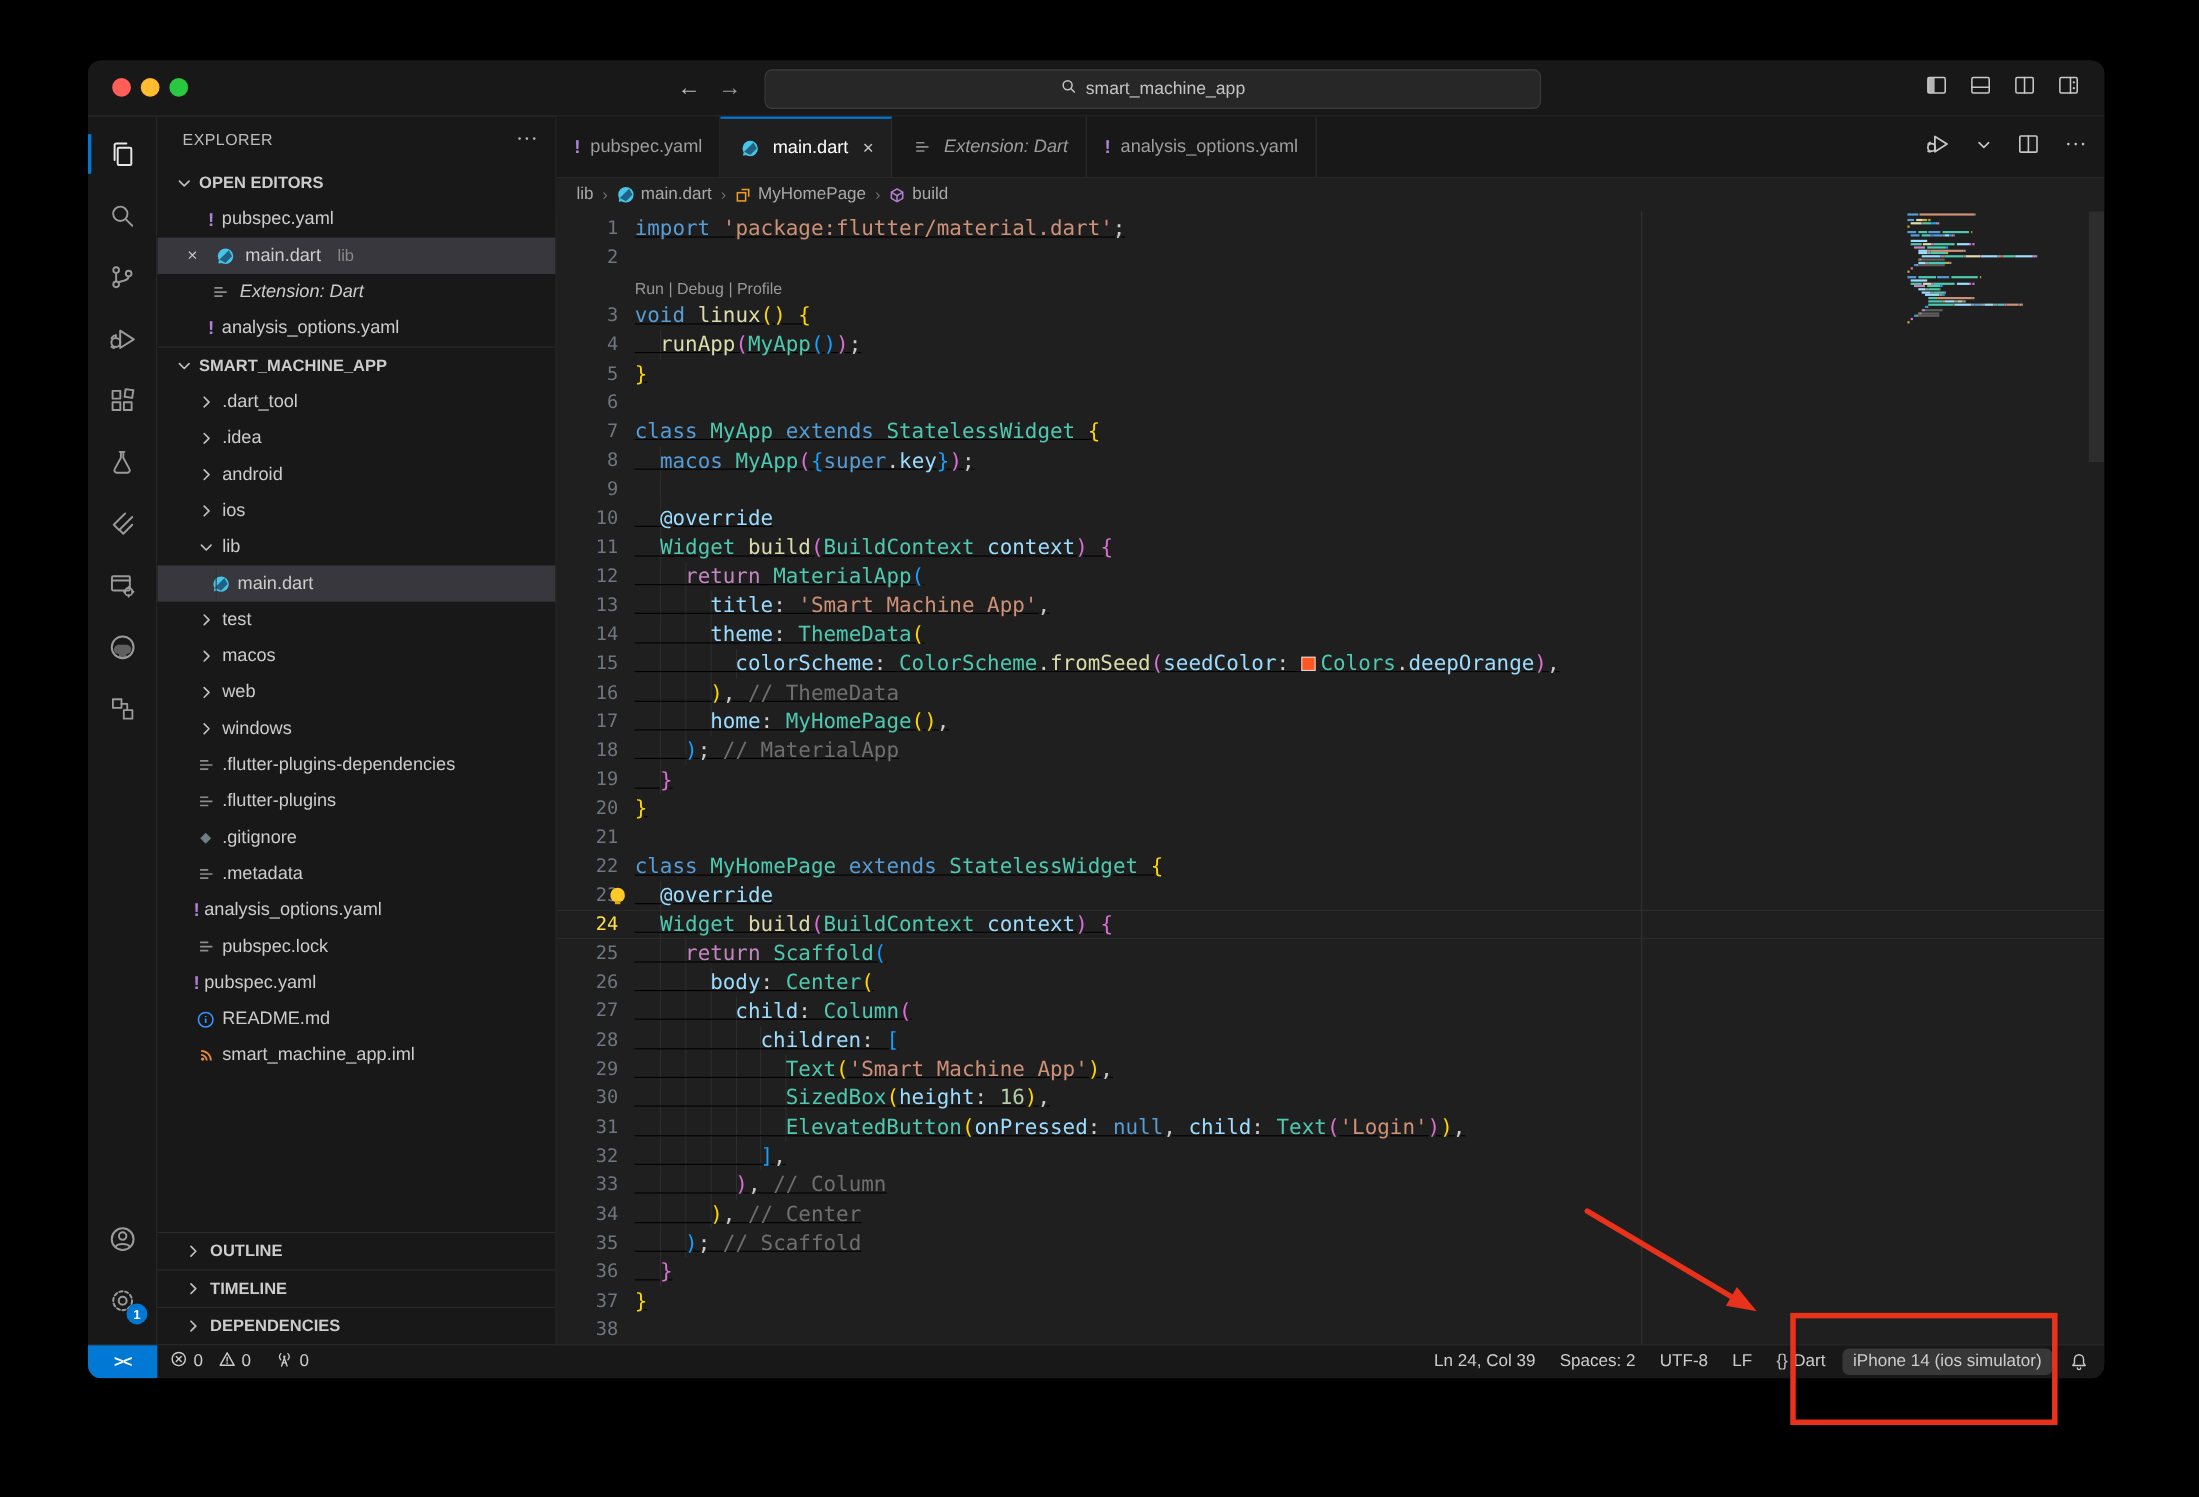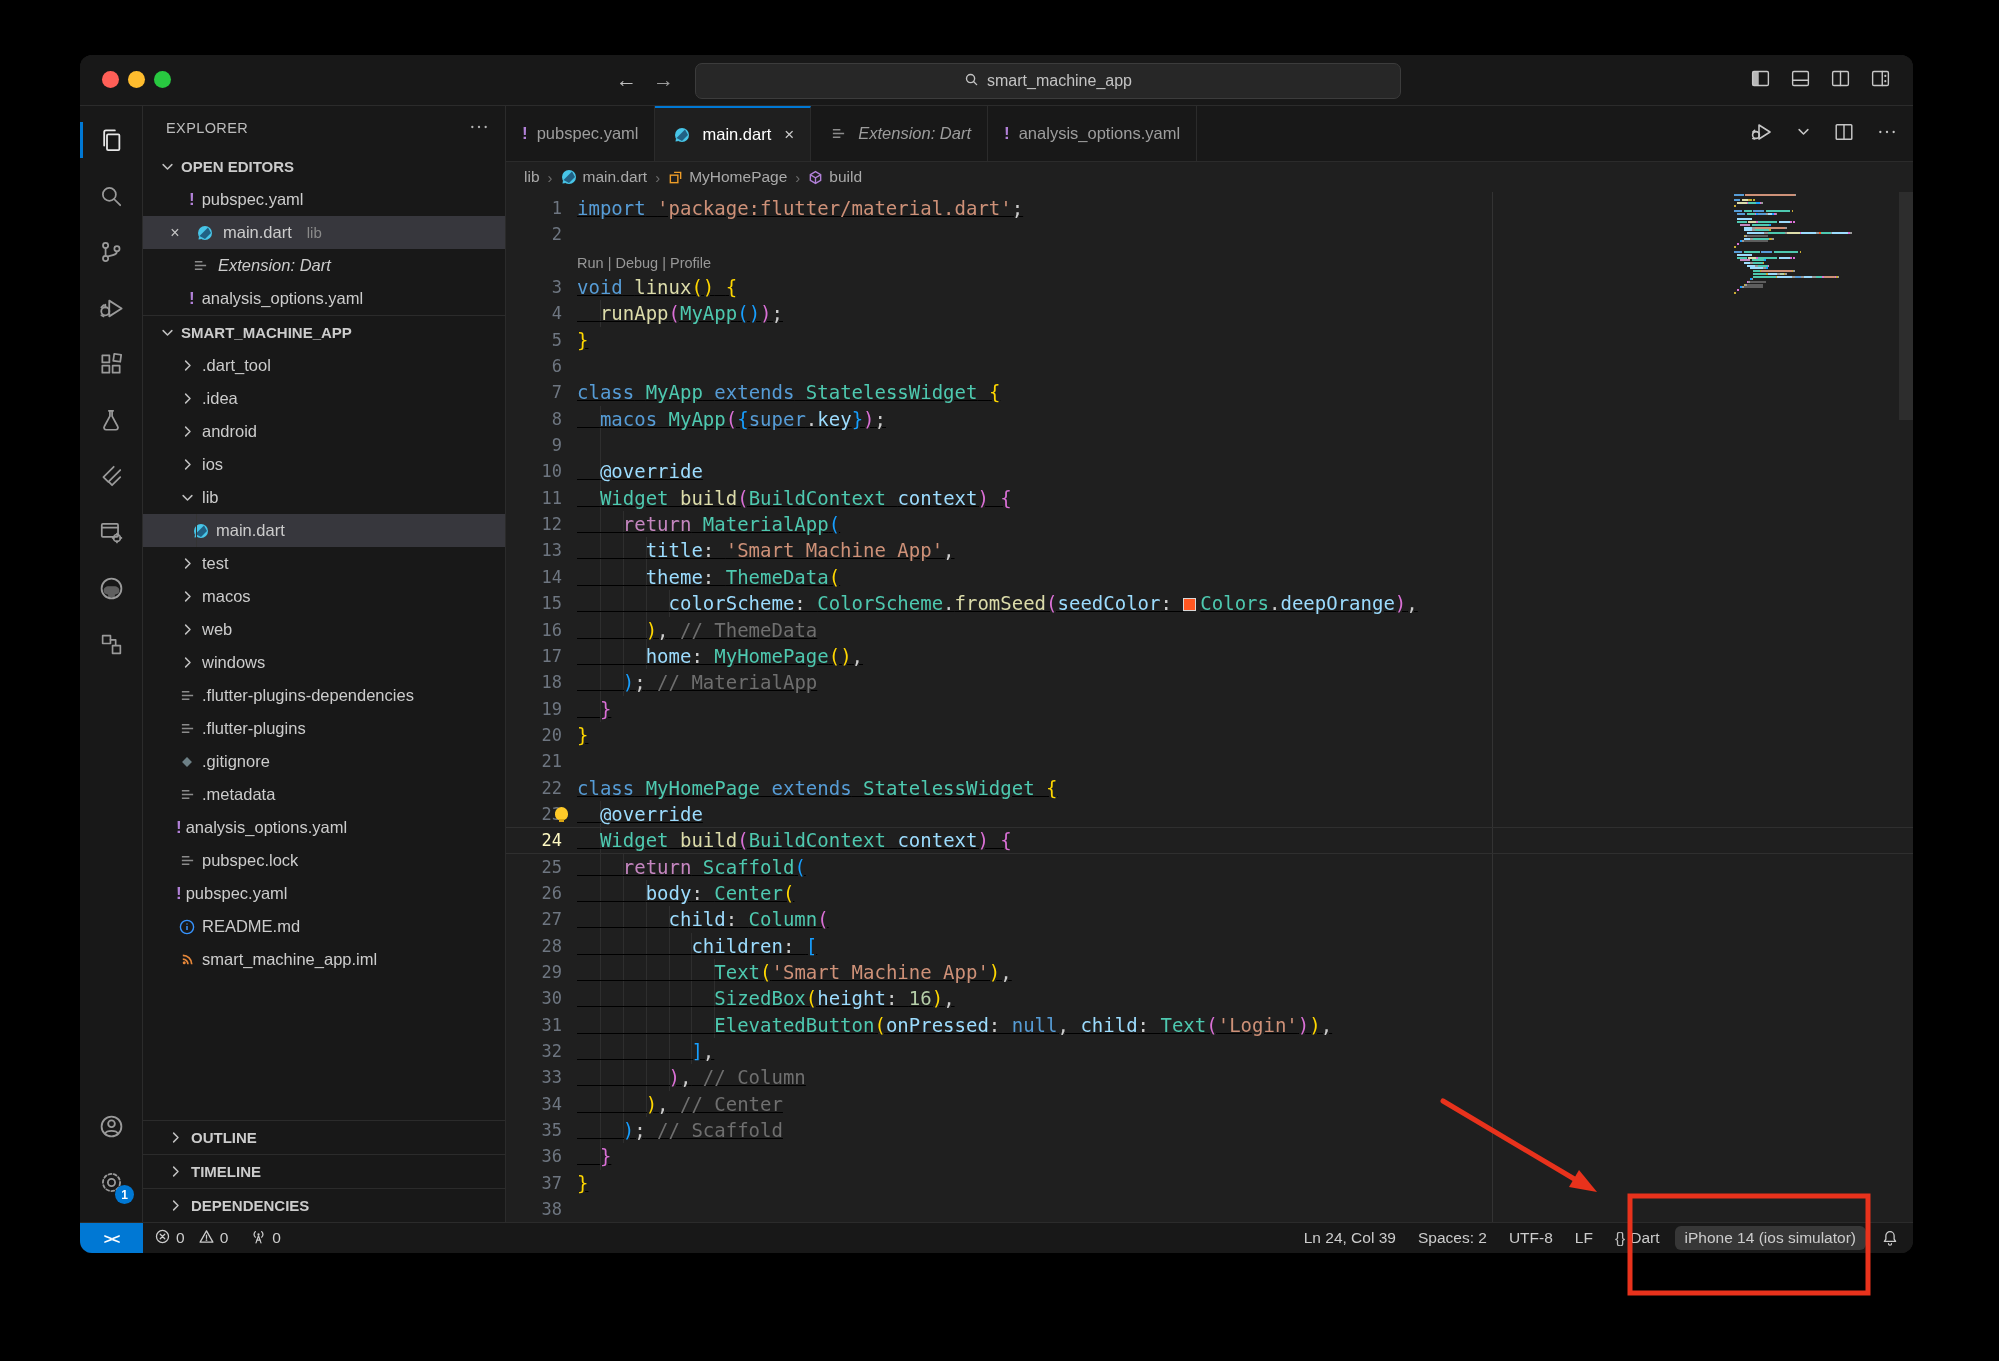--- a/index.html
+++ b/index.html
@@ -63,21 +63,21 @@
   .breadcrumbs{flex:0 0 30px;display:flex;align-items:center;padding-left:18px;font-size:15.5px;
        color:#a9a9a9;gap:8px;background:#1f1f1f;}
   .crumb{display:flex;align-items:center;gap:6px;}
   .crumb-sep{color:#6e6e6e;font-size:15px;}
   
   .code{flex:1;position:relative;overflow:hidden;font-family:"DejaVu Sans Mono",monospace;font-size:19px;}
   .ruler{position:absolute;left:986px;top:0;bottom:0;width:1px;background:#333333;}
   #lines{position:absolute;left:0;right:0;top:3px;}
   .cl{height:26.35px;line-height:26.35px;position:relative;}
   .num{position:absolute;left:0;width:56px;text-align:right;color:#6e7681;font-size:17px;}
-  .cl.cur .num{color:#fef9c3;}
+  .cl.cur .num{color:#fde047;}
   .cl.cur{box-shadow:inset 0 1px 0 #2f2f2f,inset 0 -1px 0 #2f2f2f;}
   .ltext{position:absolute;left:71px;white-space:pre;text-decoration:underline;}
   .gline{position:absolute;top:0;bottom:0;width:1px;background:#2e2e2e;}
   .lens{position:absolute;left:71px;font-family:"Liberation Sans",sans-serif;font-size:14.5px;
         color:#979797;line-height:30px;}
   .bulb{position:absolute;left:49px;top:6px;width:13px;height:13px;border-radius:50% 50% 40% 40%;
         background:#ffca28;}
   .bulb::after{content:"";position:absolute;left:4px;top:12px;width:5px;height:3px;background:#d9a514;}
   .seg-k{color:#569cd6}.seg-c{color:#c586c0}.seg-t{color:#4ec9b0}.seg-f{color:#dcdcaa}
   .seg-v{color:#9cdcfe}.seg-s{color:#ce9178}.seg-n{color:#b5cea8}.seg-d{color:#cccccc}

